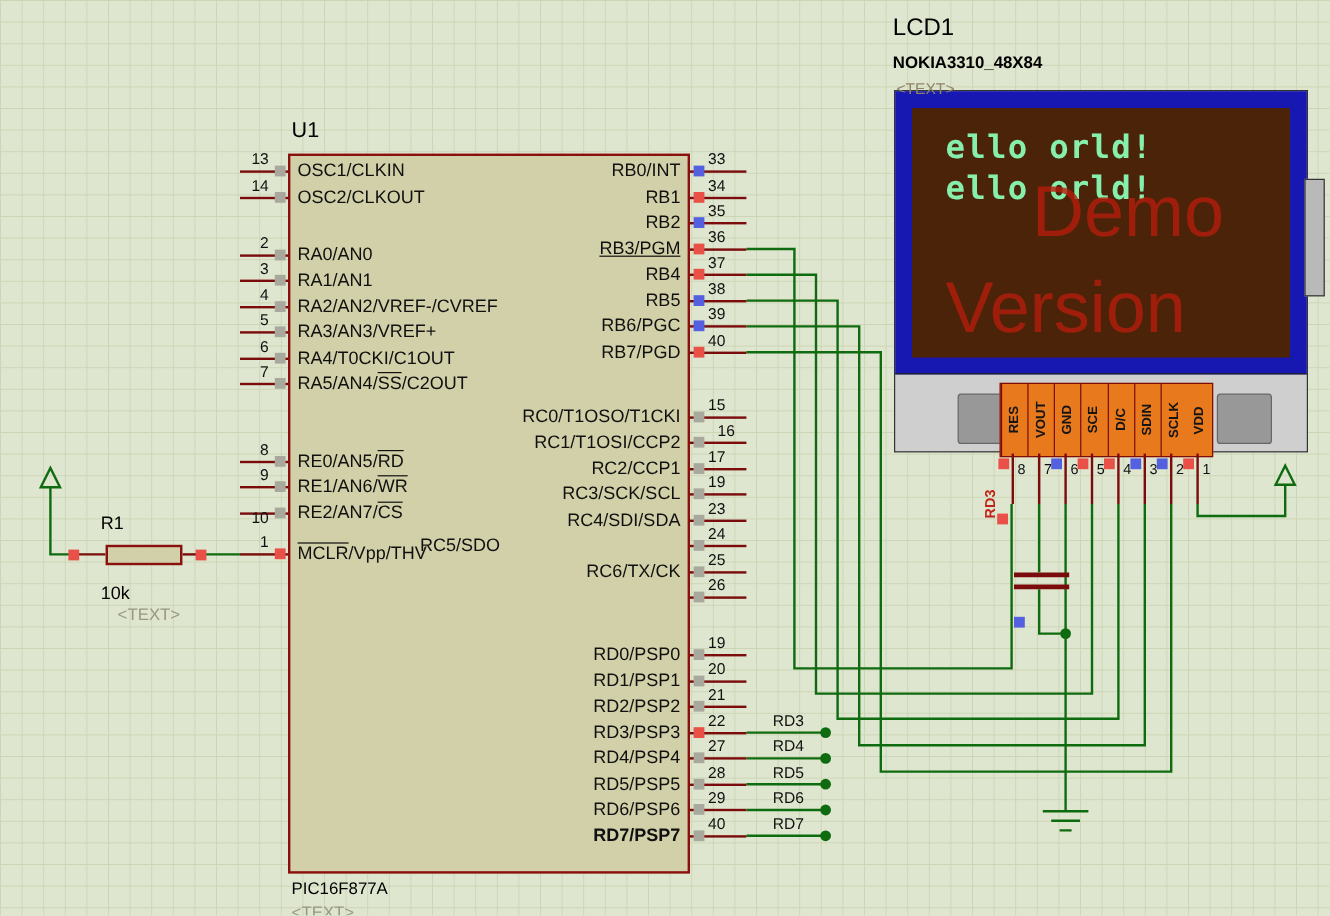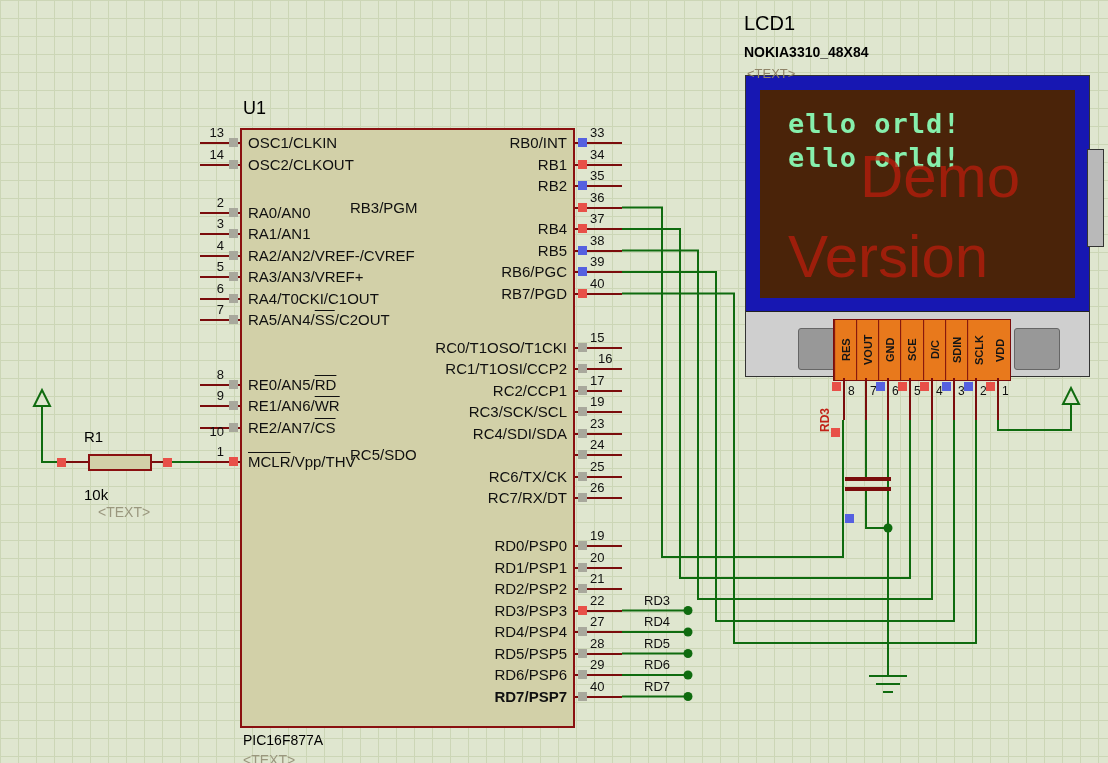--- a/index.html
+++ b/index.html
@@ -188,21 +188,21 @@
     <div class="sq st-red" style="left: 578px; top: 159.5px;"></div>
     <div class="pin-num" style="left: 590px; top: 146.5px;">34</div>
     <div class="pin-label" style="left: 350px; top: 155.5px; width: 217px; text-align: right;">RB1</div>
     <div class="hstub" style="left: 575px; top: 185px; width: 47px;"></div>
     <div class="sq st-blue" style="left: 578px; top: 181px;"></div>
     <div class="pin-num" style="left: 590px; top: 168px;">35</div>
     <div class="pin-label" style="left: 350px; top: 177px; width: 217px; text-align: right;">RB2</div>
     <div class="hstub" style="left: 575px; top: 206.5px; width: 47px;"></div>
     <div class="sq st-red" style="left: 578px; top: 202.5px;"></div>
     <div class="pin-num" style="left: 590px; top: 189.5px;">36</div>
-    <div class="pin-label" style="left: 350px; top: 198.5px; width: 217px; text-align: left;">RB3/PGM</div>
+    <div class="pin-label" style="left: 350px; top: 198.5px; width: 217px; text-align: right; text-decoration: underline;">RB3/PGM</div>
     <div class="hstub" style="left: 575px; top: 228px; width: 47px;"></div>
     <div class="sq st-red" style="left: 578px; top: 224px;"></div>
     <div class="pin-num" style="left: 590px; top: 211px;">37</div>
     <div class="pin-label" style="left: 350px; top: 220px; width: 217px; text-align: right;">RB4</div>
     <div class="hstub" style="left: 575px; top: 249.5px; width: 47px;"></div>
     <div class="sq st-blue" style="left: 578px; top: 245.5px;"></div>
     <div class="pin-num" style="left: 590px; top: 232.5px;">38</div>
     <div class="pin-label" style="left: 350px; top: 241.5px; width: 217px; text-align: right;">RB5</div>
     <div class="hstub" style="left: 575px; top: 271px; width: 47px;"></div>
     <div class="sq st-blue" style="left: 578px; top: 267px;"></div>
@@ -236,21 +236,20 @@
     <div class="sq st-gray" style="left: 578px; top: 450px;"></div>
     <div class="pin-num" style="left: 590px; top: 437px;">24</div>
     <div class="pin-label" style="left: 350px; top: 446px; width: 217px; ">RC5/SDO</div>
     <div class="hstub" style="left: 575px; top: 475.5px; width: 47px;"></div>
     <div class="sq st-gray" style="left: 578px; top: 471.5px;"></div>
     <div class="pin-num" style="left: 590px; top: 458.5px;">25</div>
     <div class="pin-label" style="left: 350px; top: 467.5px; width: 217px; text-align: right;">RC6/TX/CK</div>
     <div class="hstub" style="left: 575px; top: 497px; width: 47px;"></div>
     <div class="sq st-gray" style="left: 578px; top: 493px;"></div>
     <div class="pin-num" style="left: 590px; top: 480px;">26</div>
-    <div class="pin-label" style="left: 350px; top: 489px; width: 217px; text-align: right;">RC7/RX/DT</div>
     <div class="hstub" style="left: 575px; top: 545px; width: 47px;"></div>
     <div class="sq st-gray" style="left: 578px; top: 541px;"></div>
     <div class="pin-num" style="left: 590px; top: 528px;">19</div>
     <div class="pin-label" style="left: 350px; top: 537px; width: 217px; text-align: right;">RD0/PSP0</div>
     <div class="hstub" style="left: 575px; top: 566.5px; width: 47px;"></div>
     <div class="sq st-gray" style="left: 578px; top: 562.5px;"></div>
     <div class="pin-num" style="left: 590px; top: 549.5px;">20</div>
     <div class="pin-label" style="left: 350px; top: 558.5px; width: 217px; text-align: right;">RD1/PSP1</div>
     <div class="hstub" style="left: 575px; top: 588px; width: 47px;"></div>
     <div class="sq st-gray" style="left: 578px; top: 584px;"></div>

